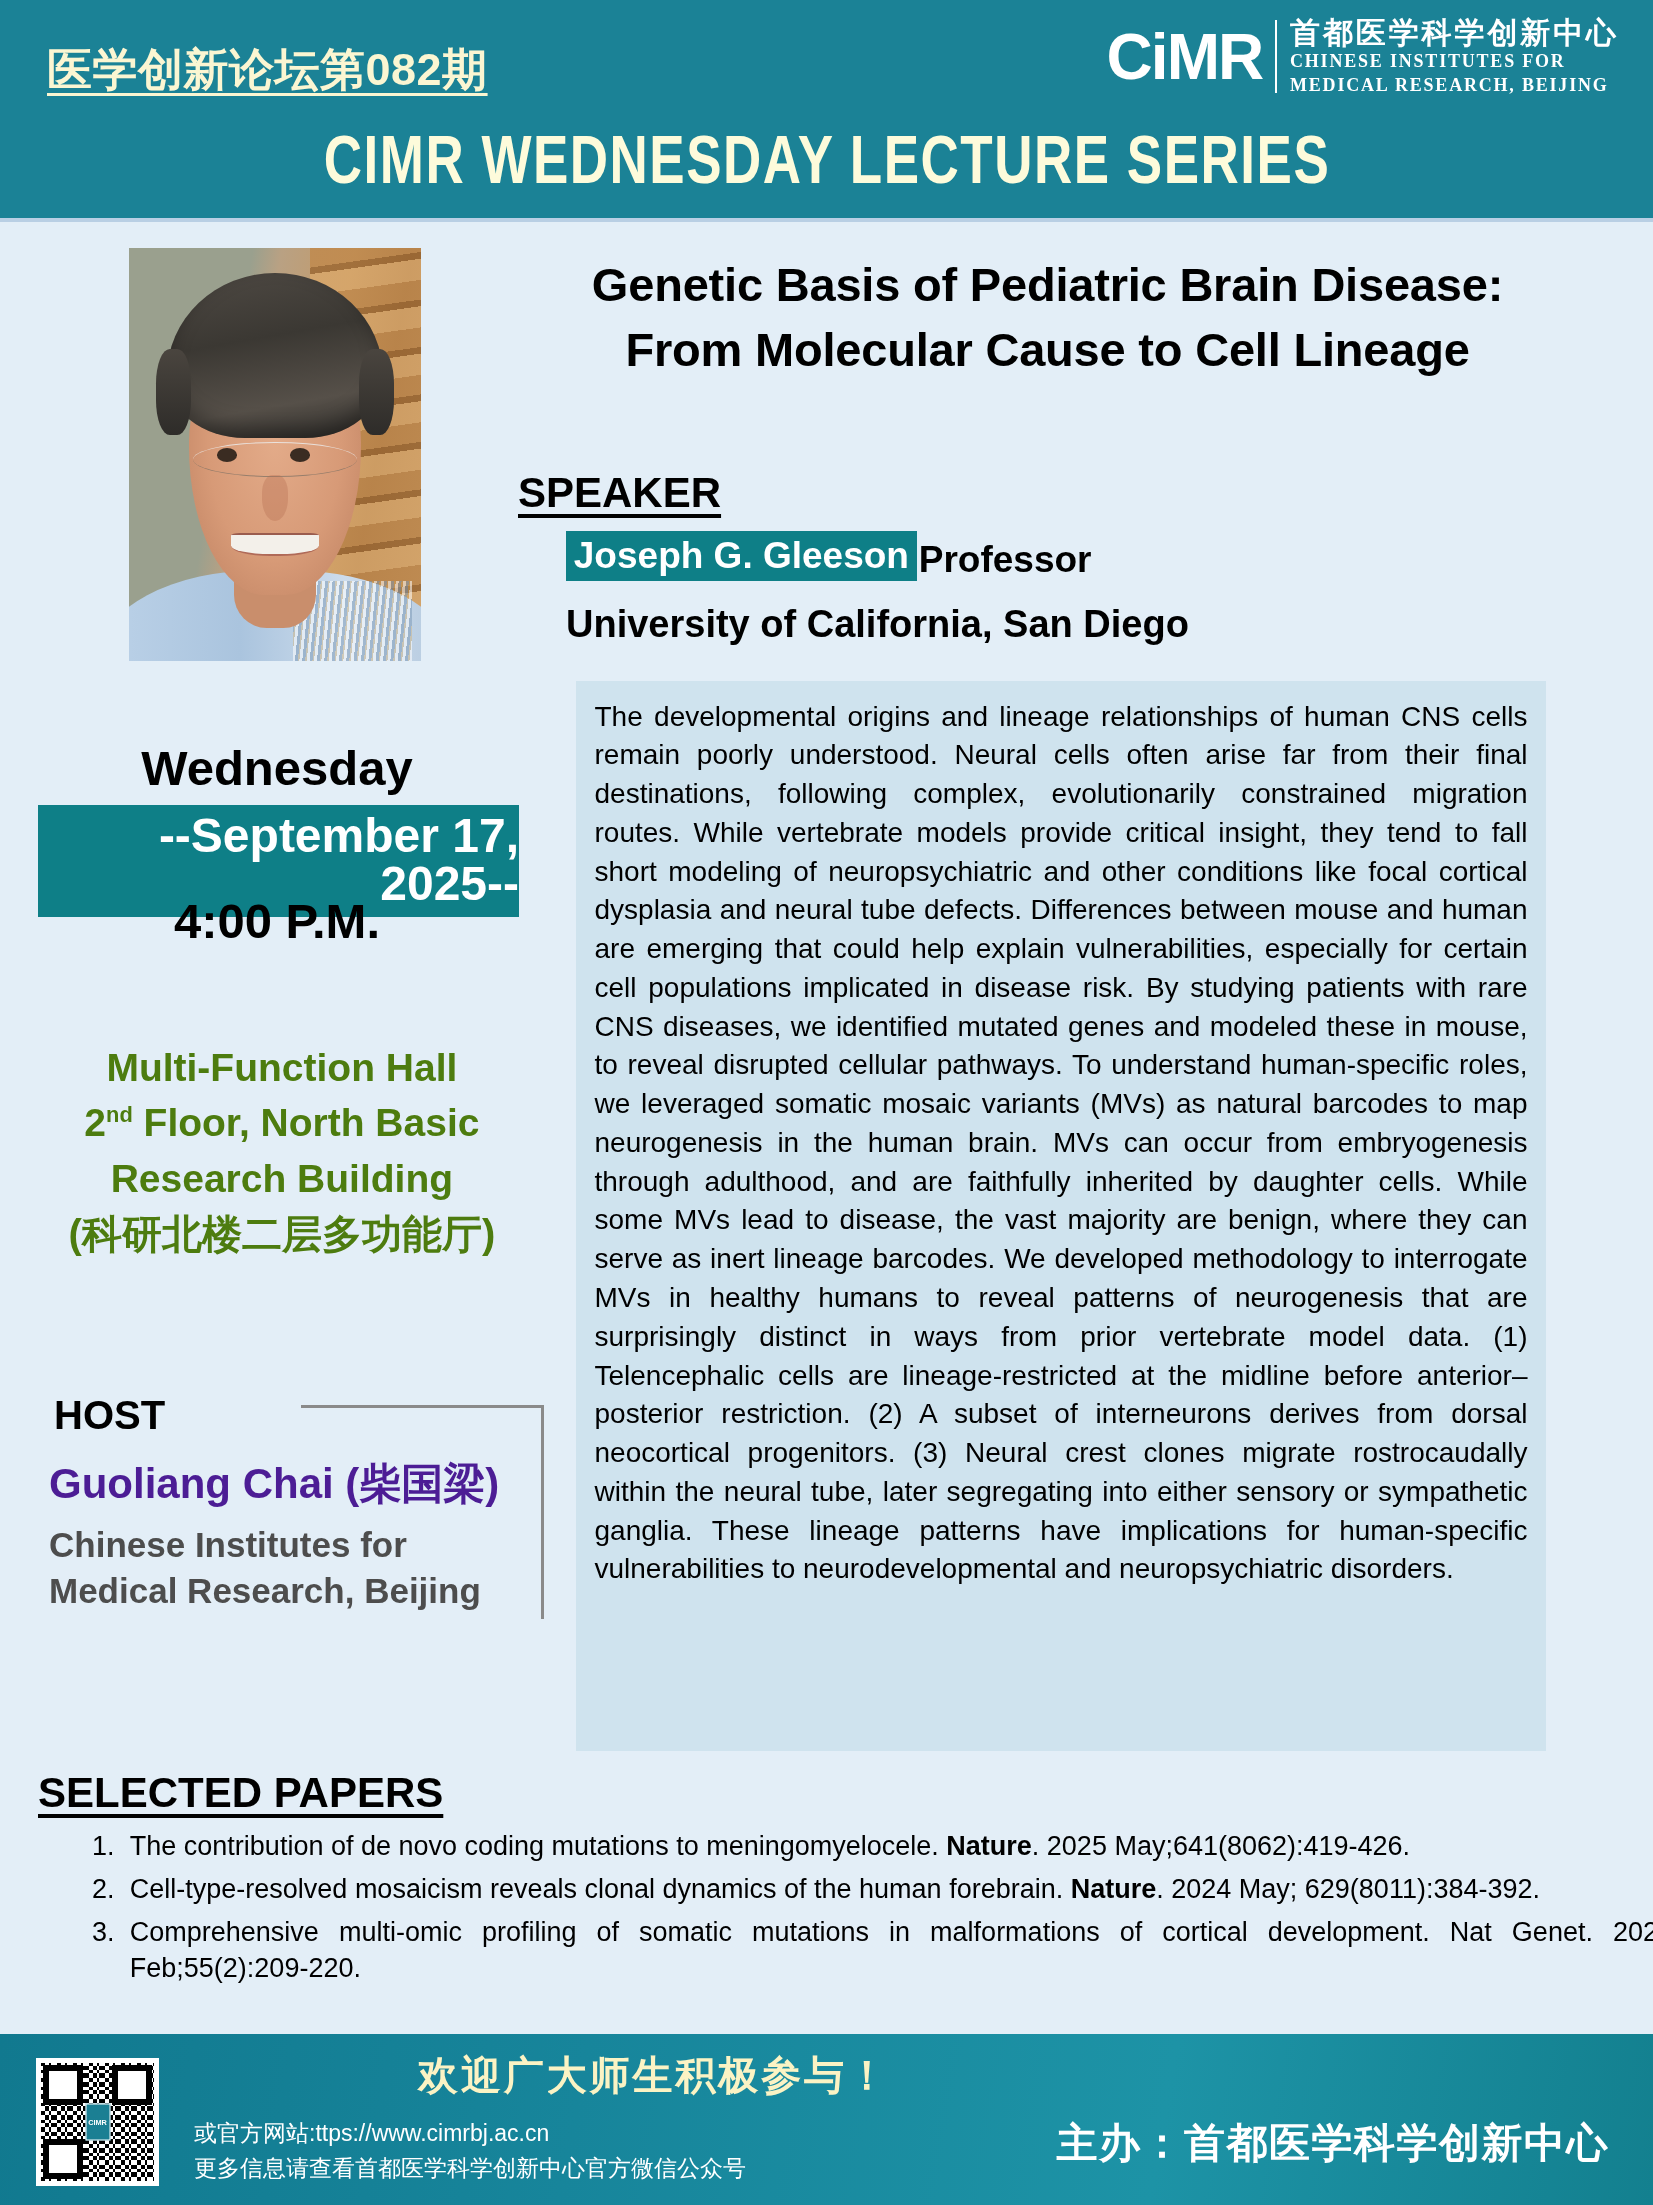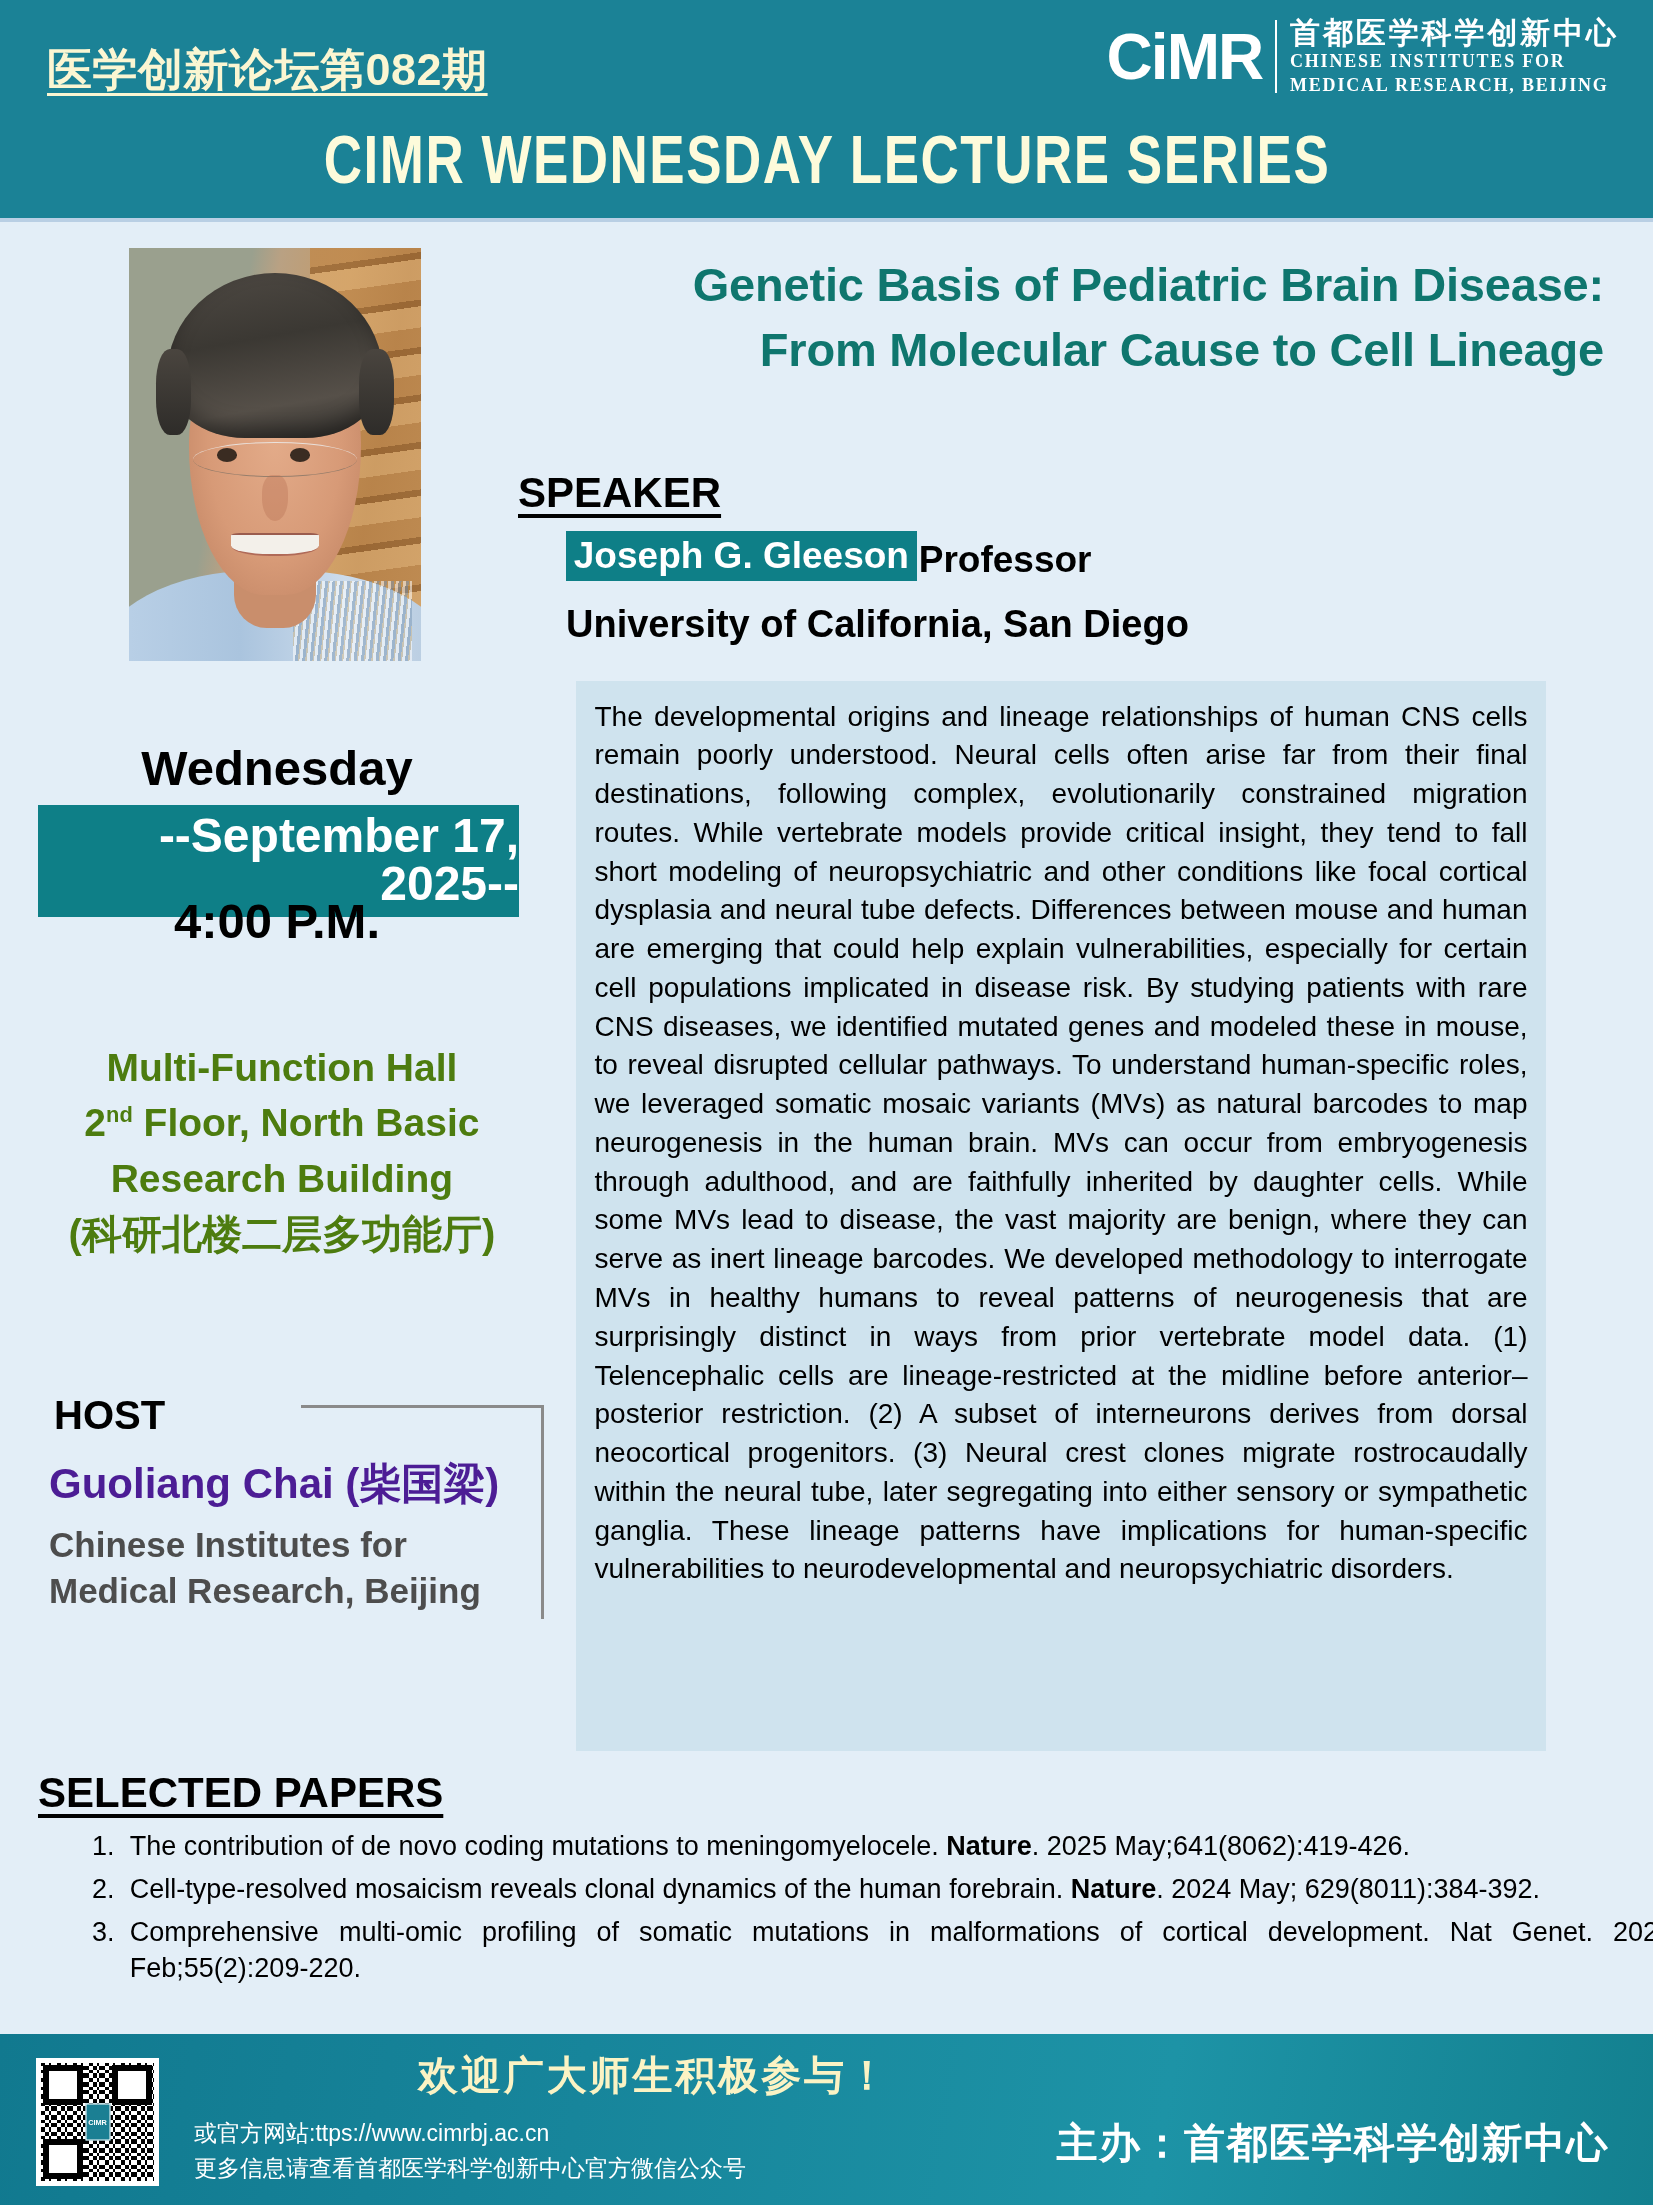--- a/index.html
+++ b/index.html
@@ -231,24 +231,24 @@
     border-top: 2.9px solid #9a5c4e;
     border-bottom: 2.4px solid #b06a58;
   }
 
   
   .talk-title {
     position: absolute;
     left: 491px;
     top: 253px;
     width: 1113px;
-    text-align: right;
+    text-align: center;
     font-size: 47px;
     font-weight: bold;
-    color: #0f766e;
+    color: #000000;
     line-height: 1.38;
     letter-spacing: -0.2px;
   }
 
   
   .speaker-label {
     position: absolute;
     left: 518px;
     top: 469px;
     font-size: 42px;

